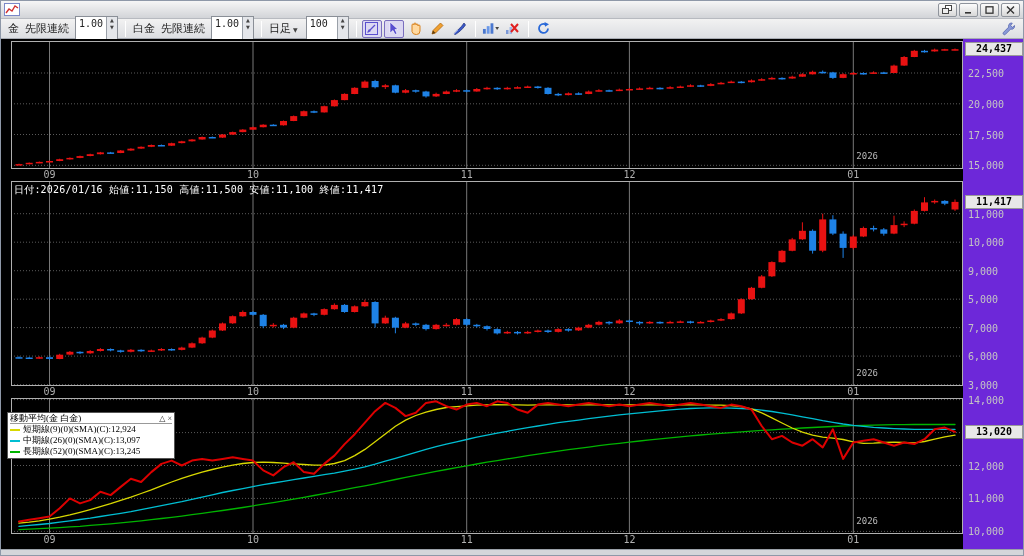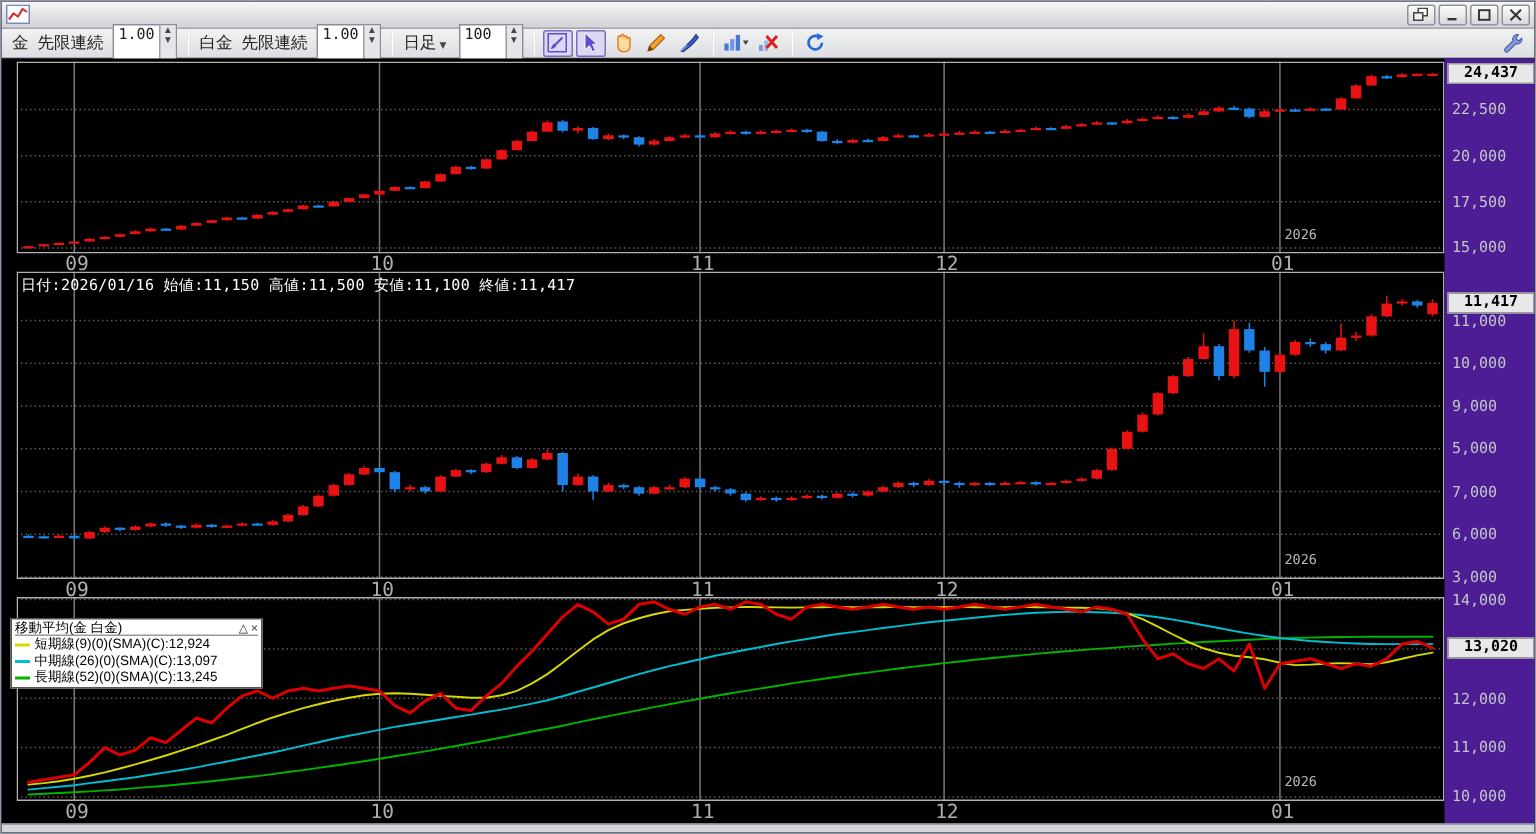--- a/index.html
+++ b/index.html
@@ -28,29 +28,29 @@
   .tbtn{width:20px;height:18px;display:inline-flex;align-items:center;justify-content:center;
         border:1px solid transparent;border-radius:2px;margin:0 1px;}
   .tbtn.active{border:1px solid #7a6fbe;background:#dcd8f2;}
   .tb-spacer{flex:1;}
   
   .chart-area{position:relative;height:510px;background:#000;}
   .plot{position:absolute;left:10px;width:952px;display:block;}
   .info{position:absolute;left:13px;font-family:"DejaVu Sans Mono",monospace;font-size:10px;
         color:#fff;white-space:nowrap;letter-spacing:0.2px;}
   .xrow{position:absolute;left:0;width:962px;height:12px;}
-  .xrow span{position:absolute;top:0;font-family:"DejaVu Sans Mono",monospace;font-size:13px;color:#b0b0b0;}
-  .axis-col{position:absolute;left:962px;top:0;width:62px;height:510px;background:#4c1d95;}
+  .xrow span{position:absolute;top:0;font-family:"DejaVu Sans Mono",monospace;font-size:10px;color:#b0b0b0;}
+  .axis-col{position:absolute;left:962px;top:0;width:62px;height:510px;background:#6d28d9;}
   .tick{position:absolute;left:5px;font-family:"DejaVu Sans Mono",monospace;font-size:10px;color:#c4c4c4;white-space:nowrap;}
   .pricebox{position:absolute;left:2px;width:58px;height:14px;background:#e8e8e8;border:1px solid #9a9a9a;
             color:#000;font-family:"DejaVu Sans Mono",monospace;font-size:10px;font-weight:bold;
             text-align:center;line-height:12px;z-index:3;}
   
   .legend{position:absolute;left:6px;width:168px;background:#fff;border:1px solid #555;z-index:2;
-          font-family:Liberation Sans, sans-serif;font-size:9px;color:#000;padding:0 2px 1px 2px;}
+          font-family:Liberation Serif, serif;font-size:9px;color:#000;padding:0 2px 1px 2px;}
   .legend-title-row{display:flex;align-items:center;border-bottom:1px solid #999;height:11px;}
   .legend-title{flex:1;white-space:nowrap;}
   .legend-ctl{font-size:8px;color:#333;margin-left:2px;}
   .legend-item{display:flex;align-items:center;height:11px;white-space:nowrap;}
   .mk{width:10px;height:2px;margin-right:3px;flex:none;}
   .bottom-strip{position:absolute;left:0;bottom:0;width:100%;height:6px;background:#d4d6da;border-top:1px solid #9aa0a8;}
 </style>
 </head>
 <body>
 

